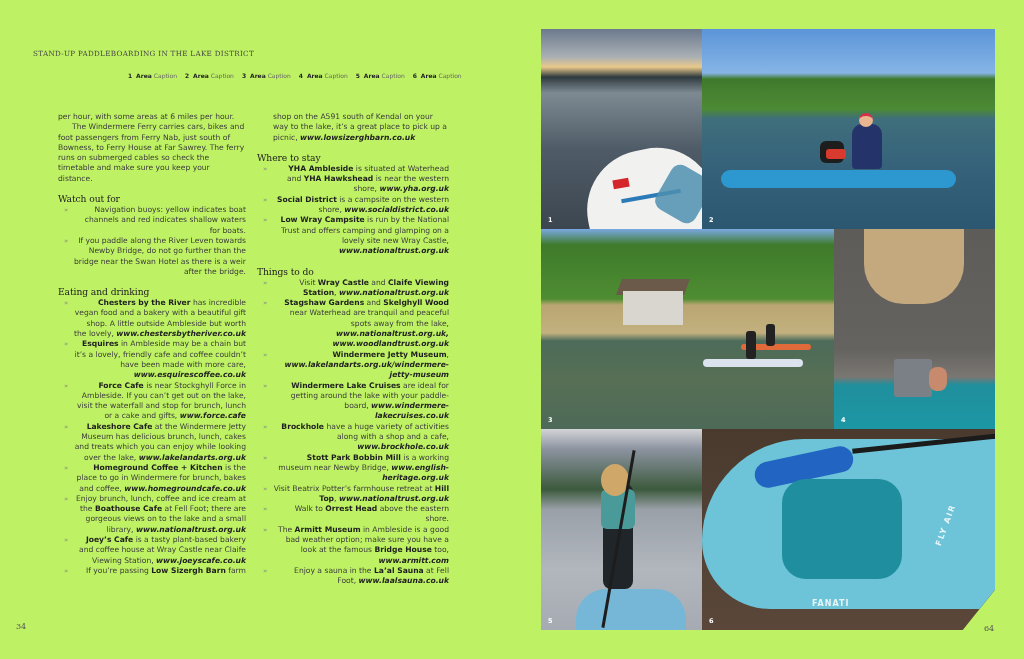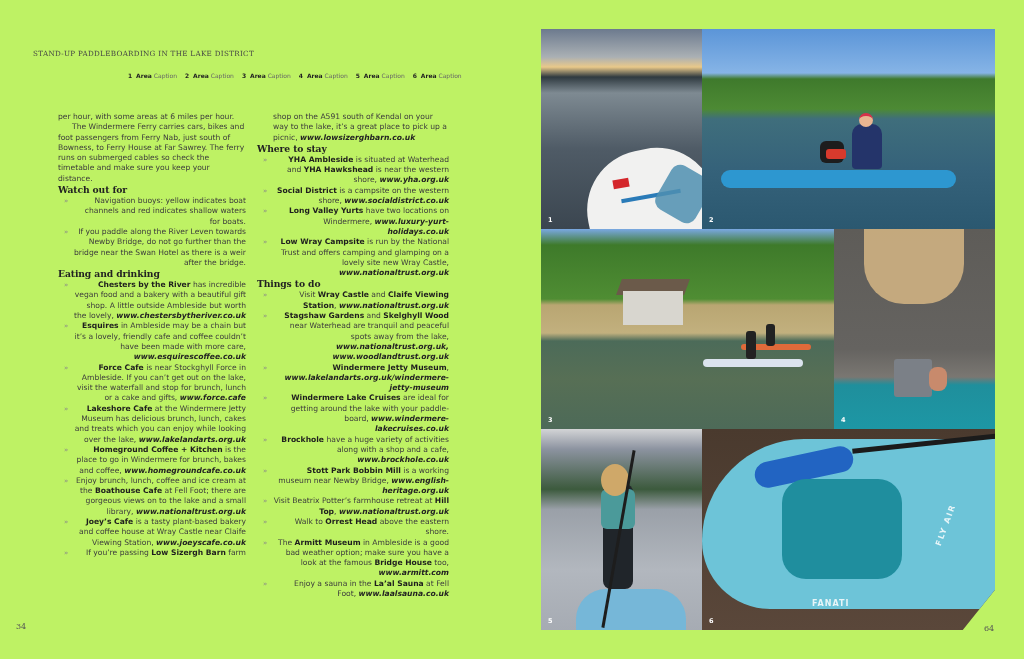--- a/index.html
+++ b/index.html
@@ -20,23 +20,23 @@
   .captions .cap b { color: #222; font-weight: bold; }
   .captions .cap .num { color: #222; font-weight: bold; margin-right: 2px; }
 
   .col { position: absolute; top: 112px; width: 188px; font-size: 7.6px; line-height: 10.3px; color: #3c3c3c; }
   .col.c1 { left: 58px; }
   .col.c2 { left: 257px; width: 192px; }
 
   .col p { margin: 0; }
   .col p.indent { text-indent: 14px; }
   .col h3 {
-    font-family: "DejaVu Serif", serif; font-weight: bold;
+    font-family: "DejaVu Serif", serif; font-weight: normal;
     font-size: 9.2px; line-height: 11px; color: #222;
-    margin-bottom: 1px; letter-spacing: -0.1px;
+    margin-top: 9px; margin-bottom: 1px; letter-spacing: -0.1px;
   }
   .col ul { list-style: none; }
   .col li { position: relative; padding-left: 16px; text-align: right; }
   .col li::before { content: "\00BB"; position: absolute; left: 6px; top: 0; color: #888; font-size: 7px; }
   .col b { font-weight: bold; color: #1e1e1e; }
   .col i.url { font-style: italic; font-weight: bold; color: #222; }
 
   .page-num { position: absolute; top: 622px; font-family: "DejaVu Serif", serif; font-size: 8px; color: #555; }
   .page-num.left { left: 16px; }
   .page-num.right { left: 984px; top: 624px; }
@@ -133,21 +133,20 @@
     </ul>
   </div>
 
   <div class="col c2">
     <p style="padding-left:16px"><span>shop on the A591 south of Kendal on your way to the lake, it’s a great place to pick up a picnic, </span><i class="url">www.lowsizerghbarn.co.uk</i></p>
 
     <h3>Where to stay</h3>
     <ul>
       <li><b>YHA Ambleside</b><span> is situated at Waterhead and </span><b>YHA Hawkshead</b><span> is near the western shore, </span><i class="url">www.yha.org.uk</i></li>
       <li><b>Social District</b><span> is a campsite on the western shore, </span><i class="url">www.socialdistrict.co.uk</i></li>
-      <li><b>Long Valley Yurts</b><span> have two locations on Windermere, </span><i class="url">www.luxury-yurt-holidays.co.uk</i></li>
       <li><b>Low Wray Campsite</b><span> is run by the National Trust and offers camping and glamping on a lovely site new Wray Castle, </span><i class="url">www.nationaltrust.org.uk</i></li>
     </ul>
 
     <h3>Things to do</h3>
     <ul>
       <li><span>Visit </span><b>Wray Castle</b><span> and </span><b>Claife Viewing Station</b><span>, </span><i class="url">www.nationaltrust.org.uk</i></li>
       <li><span></span><b>Stagshaw Gardens</b><span> and </span><b>Skelghyll Wood</b><span> near Waterhead are tranquil and peaceful spots away from the lake, </span><i class="url">www.nationaltrust.org.uk, www.woodlandtrust.org.uk</i></li>
       <li><b>Windermere Jetty Museum</b><span>, </span><i class="url">www.lakelandarts.org.uk/windermere-jetty-museum</i></li>
       <li><b>Windermere Lake Cruises</b><span> are ideal for getting around the lake with your paddle-board, </span><i class="url">www.windermere-lakecruises.co.uk</i></li>
       <li><b>Brockhole</b><span> have a huge variety of activities along with a shop and a cafe, </span><i class="url">www.brockhole.co.uk</i></li>

